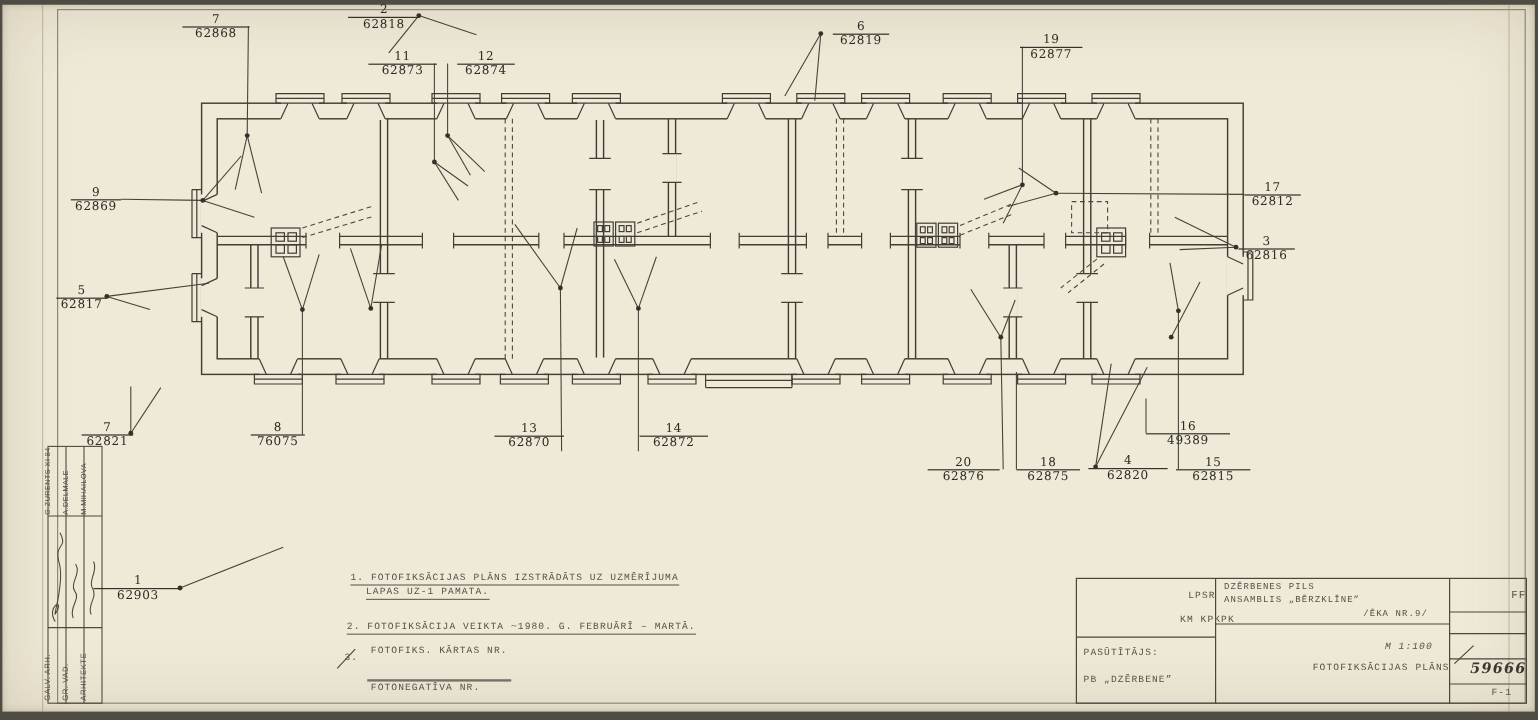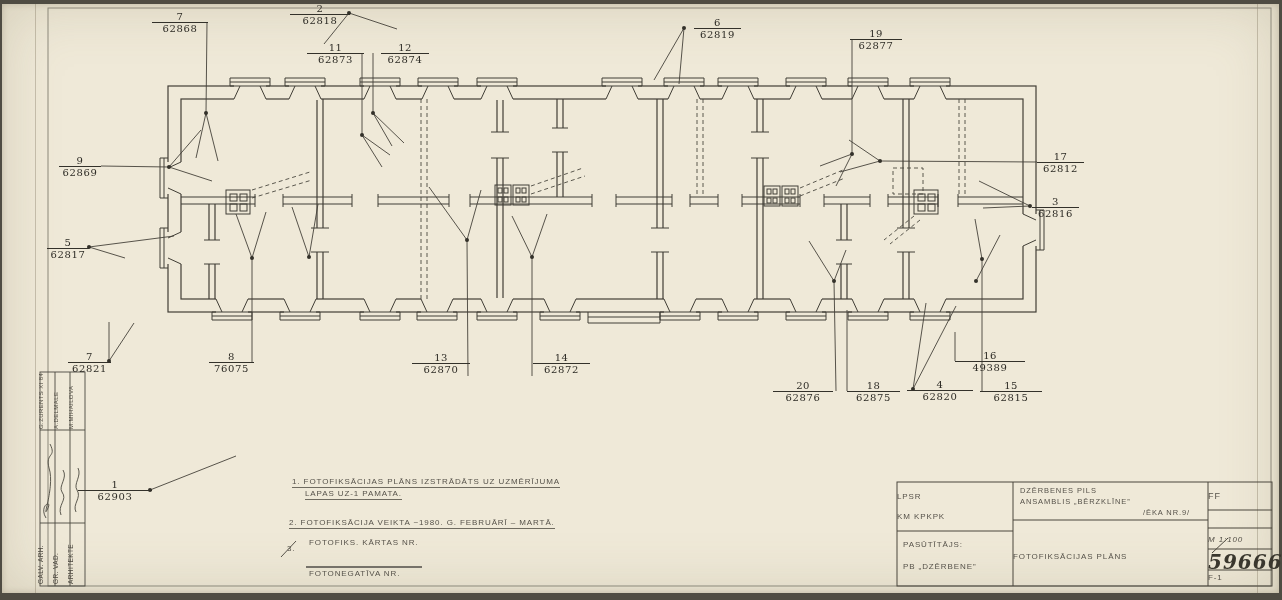--- a/index.html
+++ b/index.html
@@ -22,33 +22,33 @@
     position:absolute;height:13px;border-top:1.5px solid #33312a;
     font-family:"DejaVu Serif",serif;color:#2d2b25;text-align:center;
   }
   .pl-num{
     position:absolute;bottom:100%;left:0;width:100%;margin-bottom:1px;
     font-size:10px;line-height:10px;letter-spacing:.5px;
   }
   .pl-code{display:block;font-size:10px;line-height:12px;letter-spacing:.6px;}
 
   
-  .hand{font-family:Liberation Sans, sans-serif;color:#56524a;letter-spacing:.9px;}
+  .hand{font-family:Liberation Mono, monospace;color:#56524a;letter-spacing:.9px;}
   .note{position:absolute;font-size:8px;white-space:nowrap;}
   .note .ul{border-bottom:1px solid #6f6b60;padding-bottom:1px;}
   .frac{display:inline-block;vertical-align:top;}
   .frac .ft{display:block;padding:0 3px 19px 3px;}
   .frac .fb{display:block;border-top:2.5px solid #76726a;padding:1px 3px 0 3px;}
 
   
   .tb{position:absolute;font-size:8px;white-space:nowrap;}
-  .tb.c{text-align:left;}
+  .tb.c{text-align:right;}
   .tb-number{
     font-family:"DejaVu Serif",serif;font-style:italic;font-weight:bold;
-    font-size:20px;color:#3a372e;letter-spacing:1px;
+    font-size:12px;color:#3a372e;letter-spacing:1px;
   }
   .tb-scale{font-style:italic;font-size:8px;}
   .tb-ff{font-size:9px;}
 
   
   .rot{
     position:absolute;font-size:6.5px;letter-spacing:.4px;color:#4e4a41;
     white-space:nowrap;transform:rotate(-90deg);transform-origin:0 100%;
   }
   .rot.nm{font-size:6px;}
@@ -370,21 +370,21 @@
   <div>
     <div class="tb hand c" style="left:897px;top:492px;width:116px">LPSR</div>
     <div class="tb hand c" style="left:897px;top:512px;width:132px">KM KPKPK</div>
     <div class="tb hand" style="left:903px;top:540px">PASŪTĪTĀJS:</div>
     <div class="tb hand" style="left:903px;top:562px">PB „DZĒRBENE”</div>
     <div class="tb hand" style="left:1020px;top:486px;font-size:7.5px">DZĒRBENES PILS</div>
     <div class="tb hand" style="left:1020px;top:497px;font-size:7.5px">ANSAMBLIS „BĒRZKLĪNE”</div>
     <div class="tb hand" style="left:1020px;top:508px;width:170px;text-align:right;font-size:7.5px">/ĒKA NR.9/</div>
     <div class="tb hand c" style="left:1013px;top:552px;width:195px">FOTOFIKSĀCIJAS PLĀNS</div>
     <div class="tb hand c tb-ff" style="left:1208px;top:491px;width:64px">FF</div>
-    <div class="tb hand c tb-scale" style="left:1208px;top:535px;width:48px">M 1:100</div>
+    <div class="tb hand c tb-scale" style="left:1146px;top:535px;width:48px">M 1:100</div>
     <div class="tb c tb-number" style="left:1208px;top:550px;width:64px">59666</div>
     <div class="tb hand c" style="left:1208px;top:573px;width:52px">F-1</div>
   </div>
 
   <div>
     <span class="rot" style="left:44px;top:577px">GALV. ARH.</span>
     <span class="rot" style="left:59px;top:577px">GR. VAD.</span>
     <span class="rot" style="left:74px;top:577px">ARHITEKTE</span>
     <span class="rot nm" style="left:44px;top:423px">G.ZURENTS XI 84</span>
     <span class="rot nm" style="left:59px;top:423px">A.DELMALE</span>

